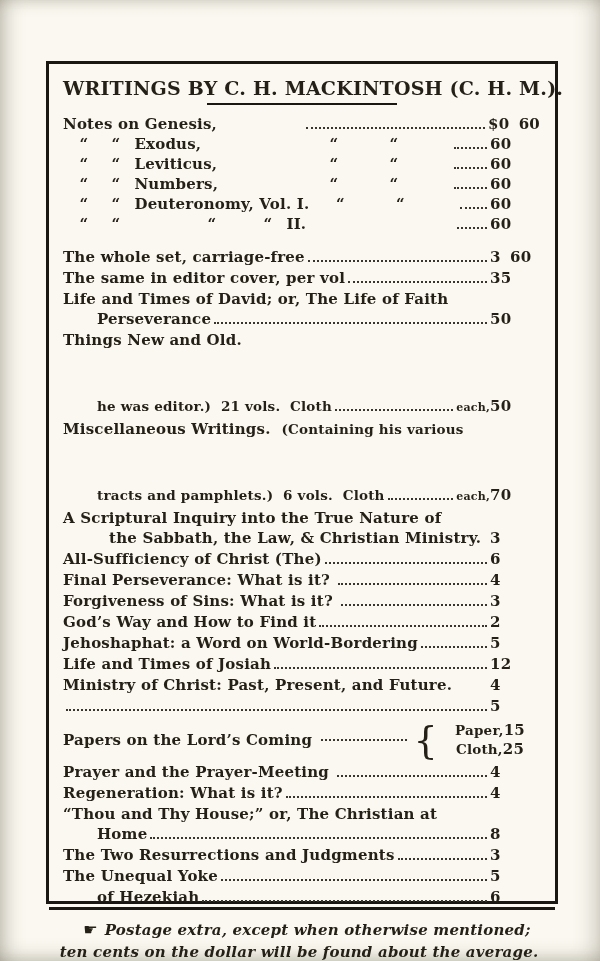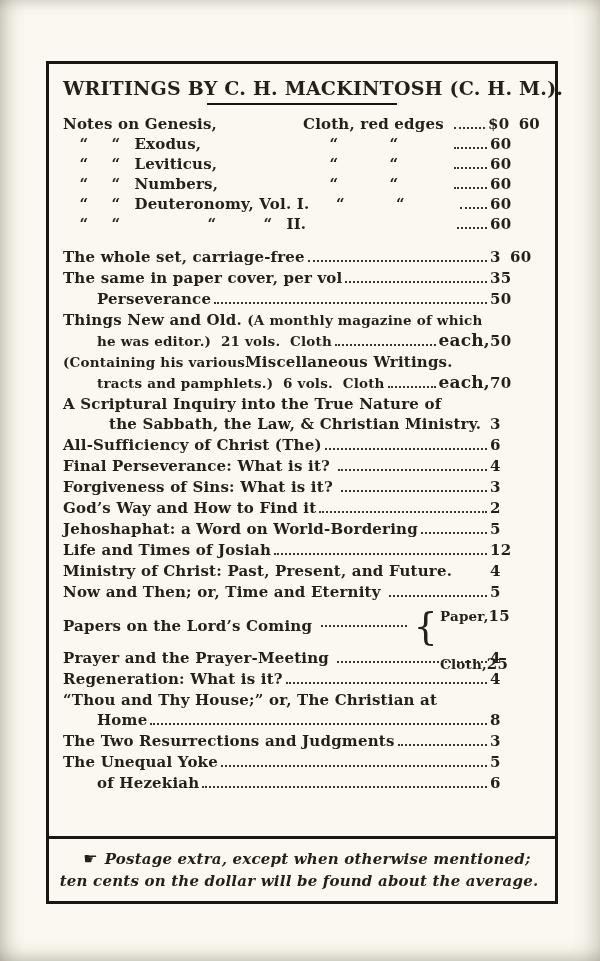--- a/index.html
+++ b/index.html
@@ -28,53 +28,52 @@
     letter-spacing:.2px;white-space:nowrap;margin:2px 0 0;
   }
   .title-rule{width:190px;height:2px;background:#1a1712;margin:4px auto 9px;}
 
   .row{display:flex;align-items:baseline;line-height:20px;font-size:15px;font-weight:700;letter-spacing:.2px;}
   .seg{white-space:pre;}
   .seg.sm{font-size:13.5px;}
   .leader{flex:1 1 12px;border-bottom:2.5px dotted #3a352c;margin:0 3px;}
   .leader.hidden{border-bottom:none;}
   .price{flex:0 0 50px;white-space:pre;word-spacing:4px;}
-  .pre{font-size:17px;white-space:pre;}
+  .pre{font-size:11px;white-space:pre;margin-top:48px;}
   .ind1{padding-left:34px;}
   .ind2{padding-left:46px;}
   .entry{margin-top:1px;}
   #book-list > :nth-child(7){margin-top:13px;}
 
   .note-c1{flex:0 0 240px;display:flex;align-items:flex-end;white-space:pre;}
   .note-c2{flex:0 0 148px;display:flex;align-items:baseline;white-space:pre;}
   .q{flex:0 0 26px;text-align:center;}
 
   .brace-row{height:42px;align-items:center;margin-top:3px;}
   .brace{font-size:38px;font-weight:400;line-height:40px;margin:0 2px 0 4px;}
   .opts{flex:0 0 100px;display:flex;flex-direction:column;}
-  .opt{display:flex;justify-content:flex-start;align-items:baseline;line-height:19px;}
+  .opt{display:flex;justify-content:center;align-items:baseline;line-height:19px;}
   .ol{font-size:13.5px;font-weight:700;}
-  .op{font-size:15px;font-weight:700;margin-top:29px;}
+  .op{font-size:15px;font-weight:700;}
 
   .footer-block{margin-top:auto;border-top:3px solid #1a1712;padding:9px 16px 9px 10px;text-align:center;}
   .footer-p{font-style:italic;font-weight:700;font-size:15px;line-height:21.5px;letter-spacing:.2px;margin:0;text-indent:16px;}
   .hand{font-family:"DejaVu Sans","Liberation Sans",sans-serif;font-style:normal;font-size:16px;padding-right:7px;}
 </style>
 </head>
 <body>
 
 <div class="sheet">
   <div class="frame">
     <div class="content">
       <h1 class="title">WRITINGS BY C. H. MACKINTOSH (C. H. M.).</h1>
       <div class="title-rule"></div>
       <div id="book-list">
           <div class="row">
             <span class="note-c1"><span class="seg">Notes on Genesis,</span></span>
-            <span class="note-c2"><span class="seg">Cloth, red edges</span></span>
             <span class="leader"></span>
             <span class="price">$0 60</span>
           </div>
           <div class="row">
             <span class="note-c1"><span class="q seg" style="margin-left: 8px;">“</span><span class="q seg" style="margin-left: 6px;">“</span><span class="seg"> Exodus,</span></span>
             <span class="note-c2"><span class="q seg" style="margin-left: 18px;">“</span><span class="q seg" style="margin-left: 34px;">“</span></span>
             <span class="leader"></span>
             <span class="price">60</span>
           </div>
           <div class="row">
@@ -103,48 +102,50 @@
           </div>
           <div class="entry">
             <div class="row">
               <span class="seg">The whole set, carriage-free</span>
               <span class="leader"></span>
               <span class="price">3 60</span>
             </div>
           </div>
           <div class="entry">
             <div class="row">
-              <span class="seg">The same in paper cover, per vol</span>
+              <span class="seg">The same in editor cover, per vol</span>
               <span class="leader"></span>
               <span class="price">35</span>
             </div>
           </div>
           <div class="entry">
+            <div class="row">
+              <span class="seg">Life and Times of David; or, The Life of Faith</span>
+            </div>
             <div class="row ind1">
               <span class="seg">Perseverance</span>
               <span class="leader"></span>
               <span class="price">50</span>
             </div>
           </div>
           <div class="entry">
             <div class="row">
               <span class="seg">Things New and Old. </span>
-              <span class="seg sm">(A monthly magazine of which</span>
             </div>
             <div class="row ind1">
               <span class="seg sm">he was editor.)  21 vols.  Cloth</span>
               <span class="leader"></span>
               <span class="pre">each,</span>
               <span class="price">50</span>
             </div>
           </div>
           <div class="entry">
             <div class="row">
+              <span class="seg">Miscellaneous Writings.  </span>
               <span class="seg sm">(Containing his various</span>
-              <span class="seg">Miscellaneous Writings.  </span>
             </div>
             <div class="row ind1">
               <span class="seg sm">tracts and pamphlets.)  6 vols.  Cloth</span>
               <span class="leader"></span>
               <span class="pre">each,</span>
               <span class="price">70</span>
             </div>
           </div>
           <div class="entry">
             <div class="row">
@@ -200,21 +201,20 @@
           </div>
           <div class="entry">
             <div class="row">
               <span class="seg">Ministry of Christ: Past, Present, and Future.</span>
               <span class="leader hidden"></span>
               <span class="price">4</span>
             </div>
           </div>
           <div class="entry">
             <div class="row">
-              <span class="seg">Now and Then; or, Time and Eternity </span>
               <span class="leader"></span>
               <span class="price">5</span>
             </div>
           </div>
           <div class="row brace-row entry">
             <span class="seg">Papers on the Lord’s Coming </span>
             <span class="leader"></span>
             <span class="brace">{</span>
             <span class="opts">
               <span class="opt">

